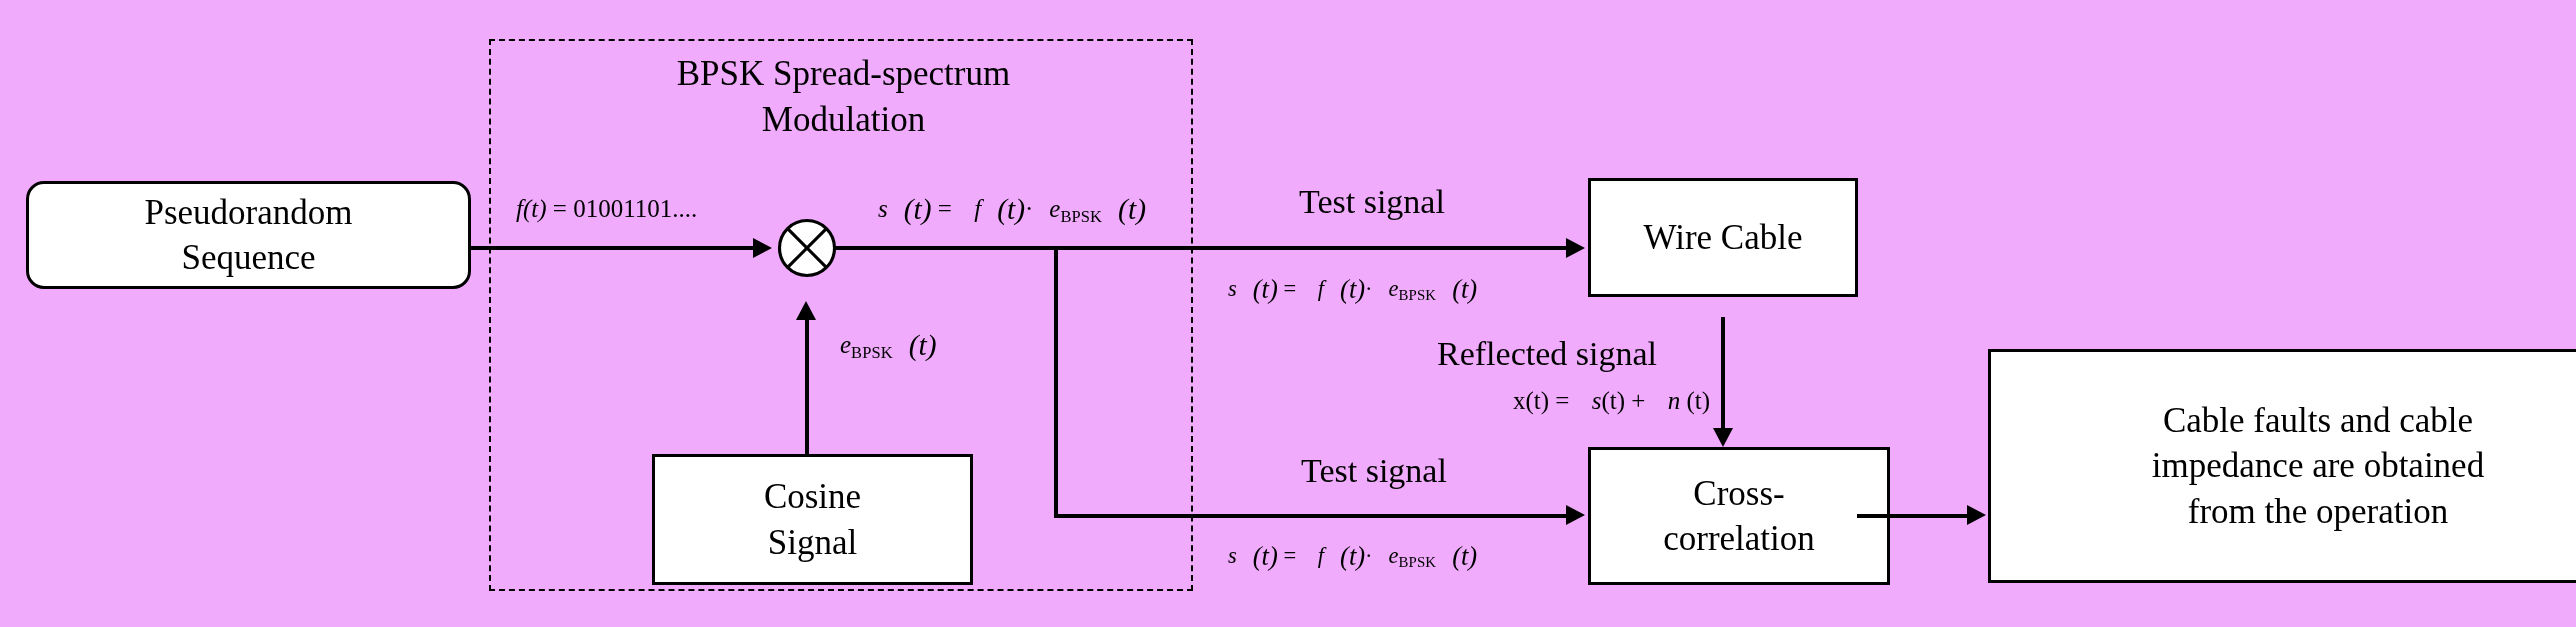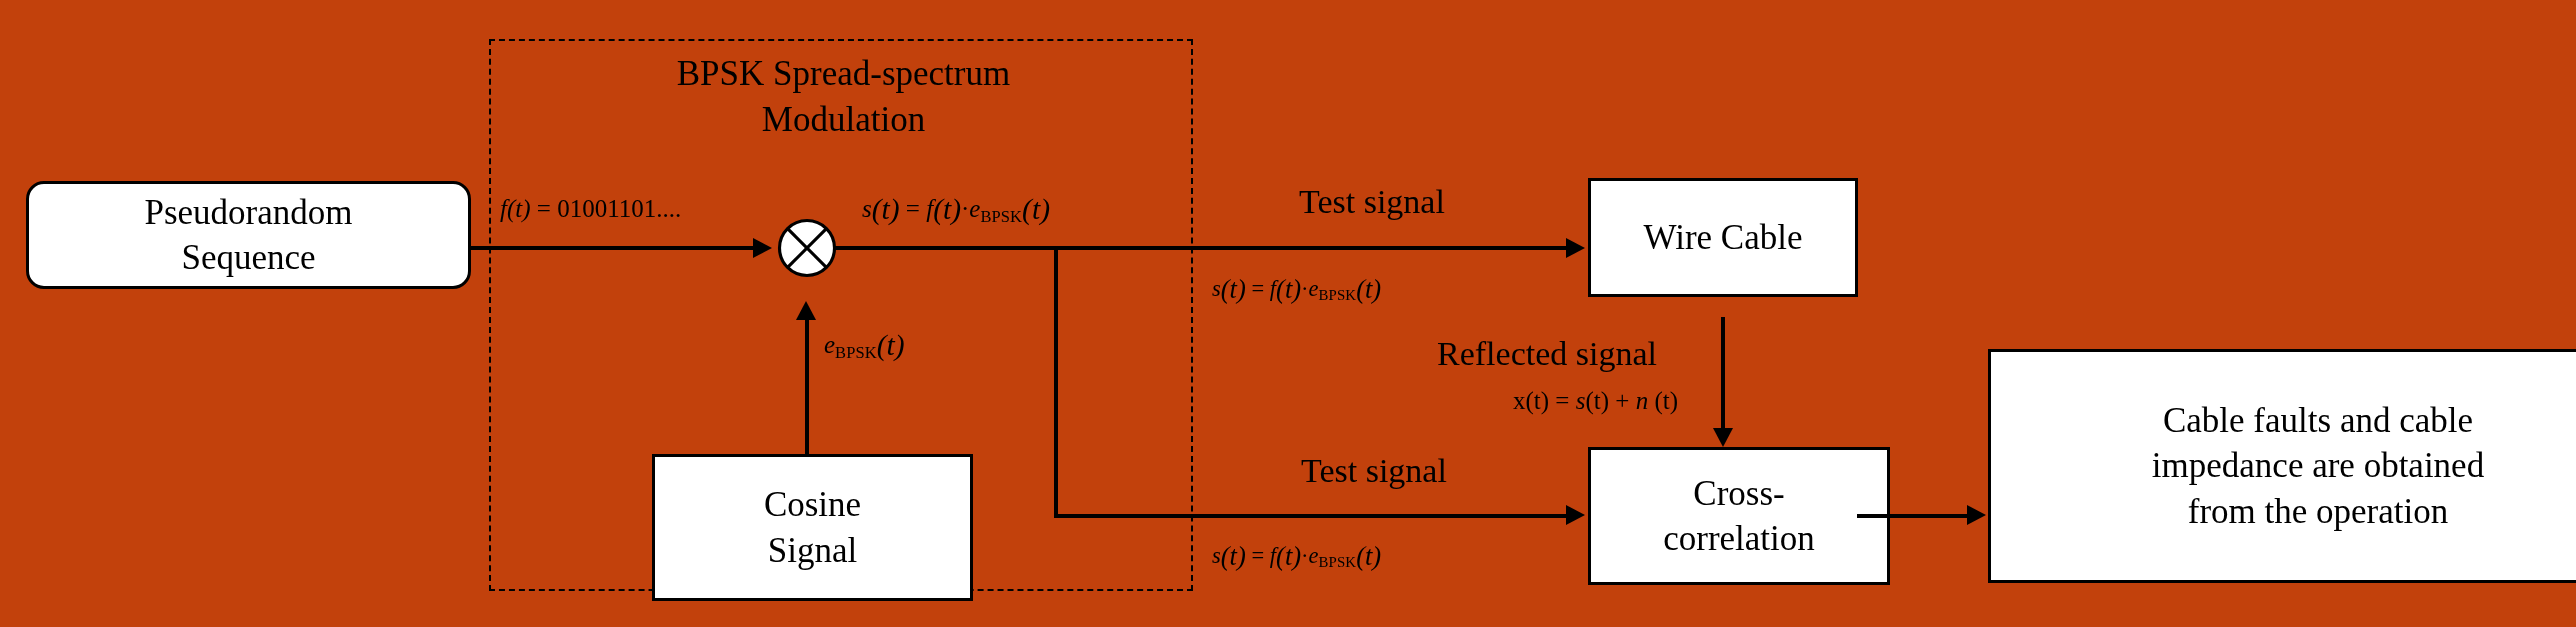--- a/index.html
+++ b/index.html
@@ -5,21 +5,21 @@
 <style>
   html, body {
     margin: 0;
     padding: 0;
     background: #ffffff;
   }
   #canvas {
     position: relative;
     width: 2576px;
     height: 628px;
-    background: #c2410c;
+    background: #f0abfc;
     font-family: "Liberation Serif", "DejaVu Serif", serif;
     color: #000000;
     overflow: hidden;
   }
 
   
   .box {
     position: absolute;
     box-sizing: border-box;
     border: 3.1px solid #000000;
@@ -109,21 +109,21 @@
     white-space: nowrap;
     font-size: 25px;
     line-height: 1.05;
   }
   .lbl-math-sm {
     position: absolute;
     white-space: nowrap;
     font-size: 22.5px;
     line-height: 1.05;
   }
-  .it { font-style: italic; }
+  .it { font-style: italic; margin-left: 16px; }
   .sub {
     font-size: 0.66em;
     vertical-align: -0.26em;
     letter-spacing: 0.1px;
   }
   .paren { font-size: 1.18em; vertical-align: -0.06em; }
 </style>
 </head>
 <body>
 
@@ -132,21 +132,21 @@
   <div class="dashed-group" style="left:489px; top:39px; width:704px; height:552px;"></div>
 
   <div class="group-title" style="left:531px; top:51px; width:625px;">BPSK  Spread-spectrum
 Modulation</div>
 
   <div class="box" style="left:26px; top:181px; width:445px; height:108px;border-radius:18px;">
     <span class="lines">Pseudorandom
 Sequence</span>
   </div>
 
-  <div class="box" style="left:652px; top:454px; width:321px; height:147px;">
+  <div class="box" style="left:652px; top:454px; width:321px; height:131px;">
     <span class="lines">Cosine
 Signal</span>
   </div>
 
   <div class="box" style="left:1588px; top:178px; width:270px; height:119px;">
     <span class="lines">Wire Cable</span>
   </div>
 
   <div class="box" style="left:1588px; top:447px; width:302px; height:138px;">
     <span class="lines">Cross-

